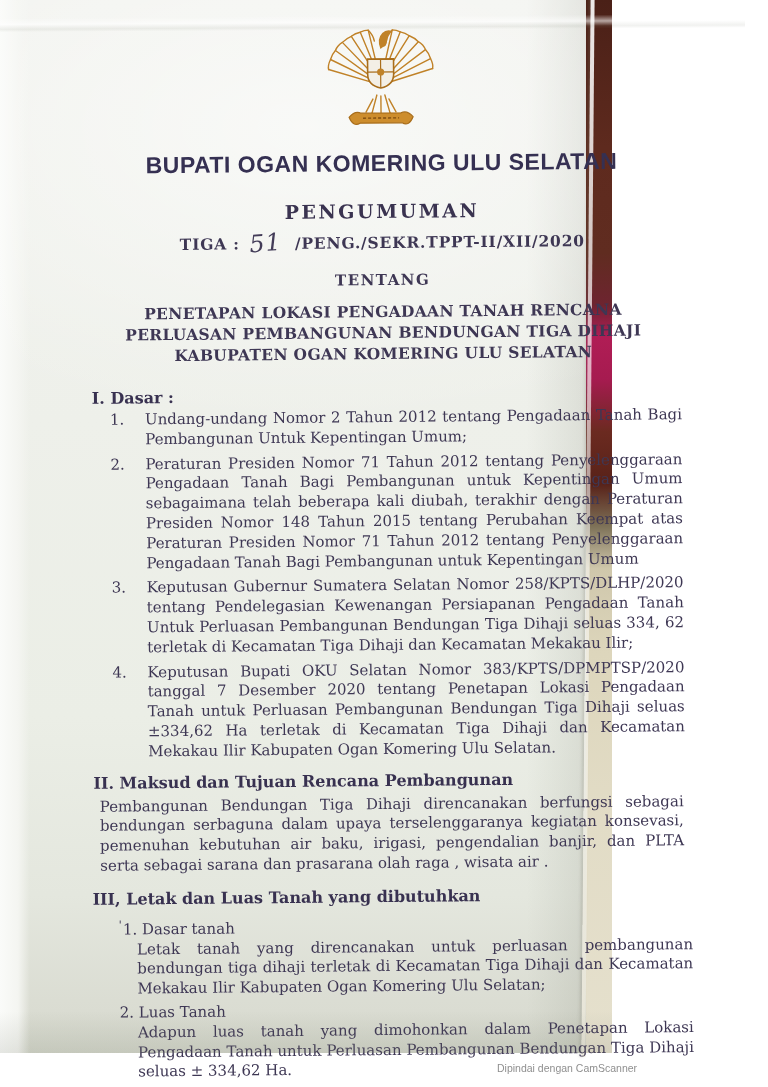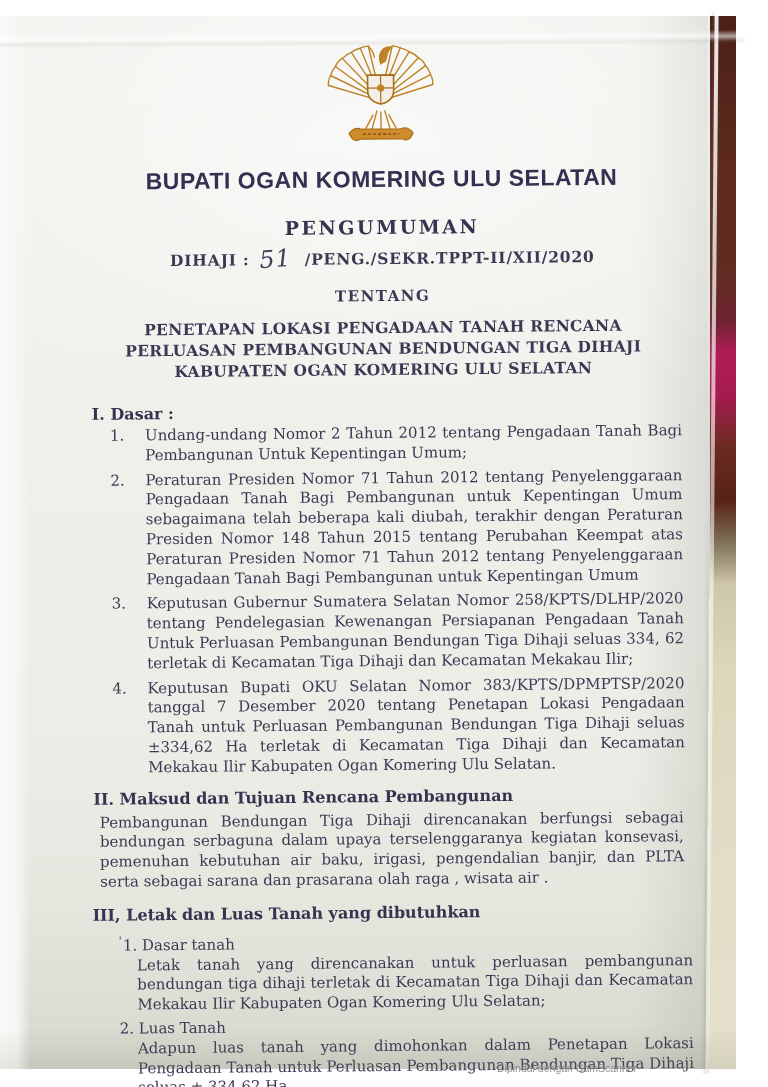--- a/index.html
+++ b/index.html
@@ -1,21 +1,21 @@
 <!DOCTYPE html>
 <html><head>
 <meta charset="utf-8">
 <style>
   * { margin:0; padding:0; box-sizing:border-box; }
   html,body { width:768px; height:1087px; background:#ffffff; overflow:hidden; }
   body { font-family:"DejaVu Serif", serif; position:relative; }
 
   
   .scan {
-    position:absolute; left:0; top:16px; width:736px; height:1053px;
+    position:absolute; left:0; top:0; width:612px; height:1053px;
     background:
       radial-gradient(ellipse 900px 500px at 50% 12%, rgba(255,255,255,.55), rgba(255,255,255,0) 60%),
       linear-gradient(90deg, #fafbf9 0px, #f4f5f1 18px, rgba(244,245,241,0) 30px),
       linear-gradient(90deg, rgba(0,0,0,0) 86%, rgba(130,135,120,.14) 94%, rgba(150,150,140,.22) 96%, rgba(255,255,255,.45) 96.6%, rgba(90,90,80,.18) 100%),
       linear-gradient(180deg, #f2f3ef 0%, #eef0ea 40%, #ebeee6 68%, #e4e7de 85%, #dadcd2 96%, #d4d7cb 100%);
   }
   .crease-top {
     position:absolute; left:0; top:16px; width:745px; height:14px;
     background:linear-gradient(180deg, rgba(255,255,255,0), rgba(255,255,255,.6) 45%, rgba(140,145,130,.12) 80%, rgba(255,255,255,0));
     transform:rotate(-.35deg);
@@ -131,21 +131,21 @@
         <path d="M28 92 q6 -7 12 -4 h40 q6 -3 12 4 q-4 10 -11 6 h-42 q-7 4 -11 -6 z" fill="#cd8d2d" stroke="#a96e1c" stroke-width="1.2"></path>
         <path d="M42 93 h36" stroke="#7c4b10" stroke-width="1.4" stroke-dasharray="3 2" fill="none"></path>
       </svg>
     </div>
 
     <div class="institution">BUPATI OGAN KOMERING ULU SELATAN</div>
 
     <div class="doc-type">PENGUMUMAN</div>
 
     <div class="nomor-line">
-      <span>DIHAJI :</span><span class="handwritten">51</span><span>/PENG./SEKR.TPPT-II/XII/2020</span>
+      <span>TIGA :</span><span class="handwritten">51</span><span>/PENG./SEKR.TPPT-II/XII/2020</span>
     </div>
 
     <div class="tentang">TENTANG</div>
 
     <div class="subject">
       <div>PENETAPAN LOKASI PENGADAAN TANAH RENCANA</div>
       <div>PERLUASAN PEMBANGUNAN BENDUNGAN TIGA DIHAJI</div>
       <div>KABUPATEN OGAN KOMERING ULU SELATAN</div>
     </div>
 

